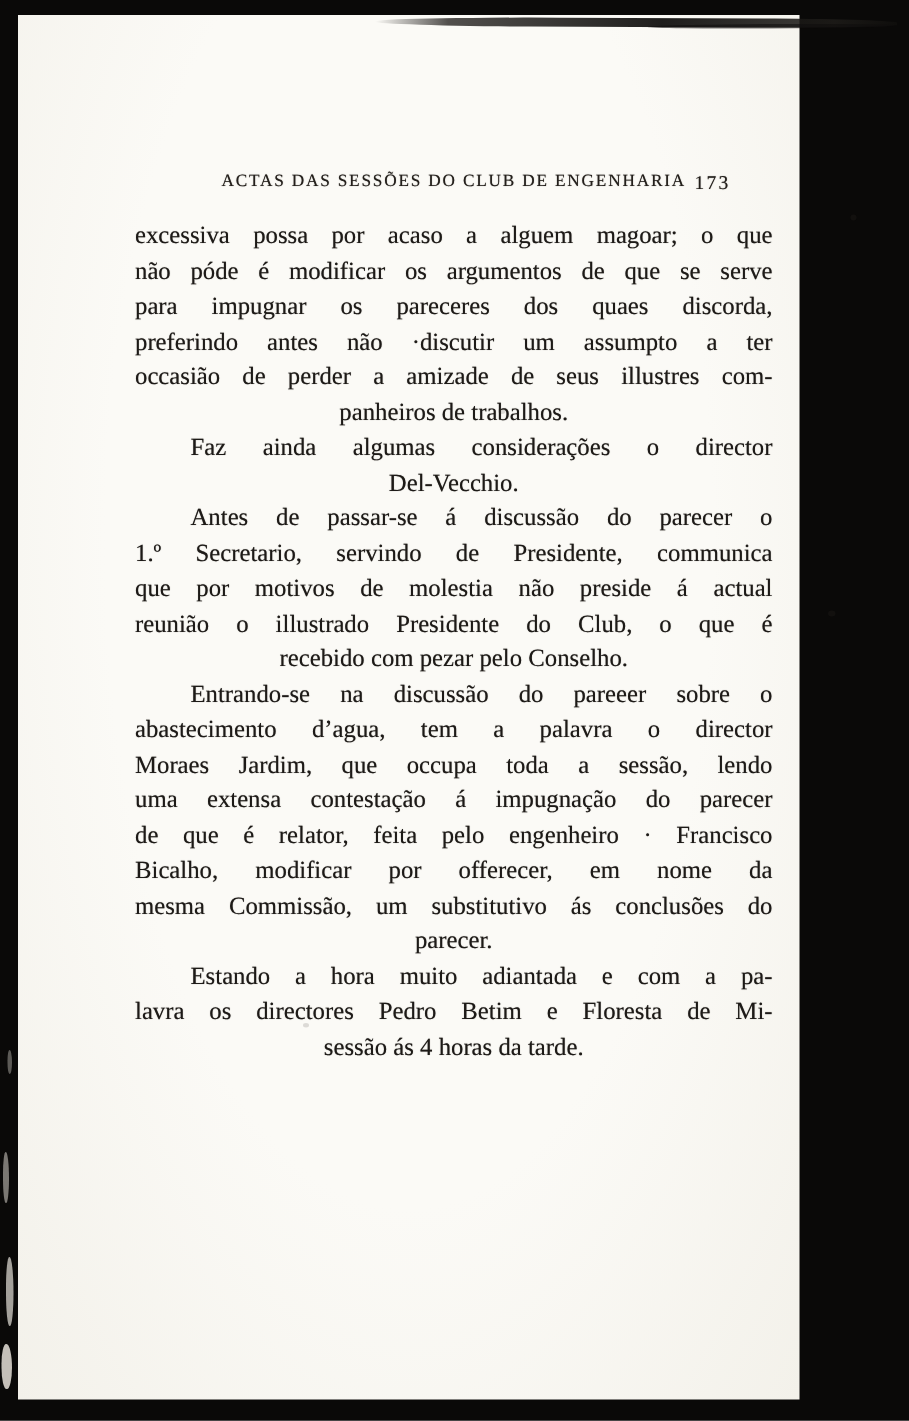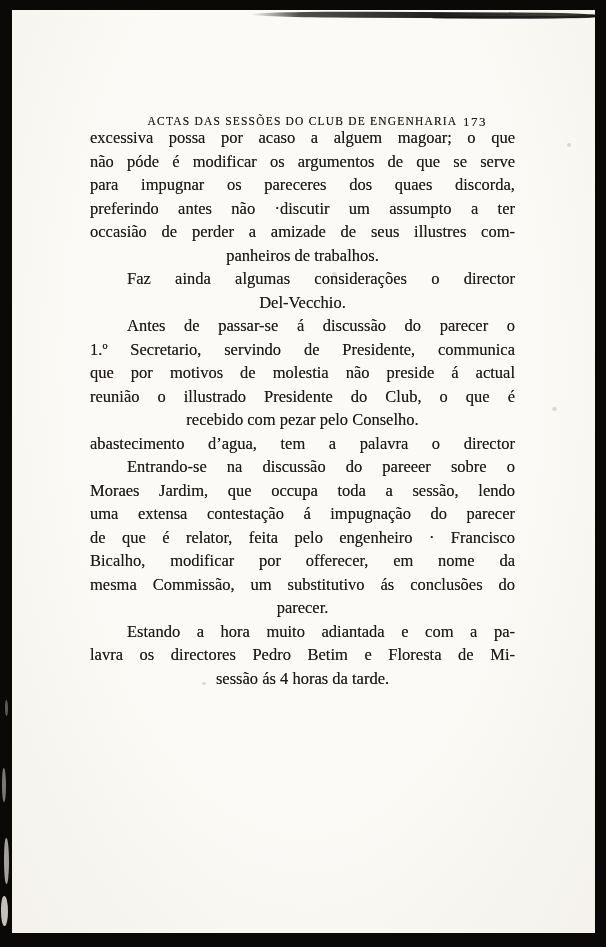--- a/index.html
+++ b/index.html
@@ -7,21 +7,21 @@
     position: relative;
     width: 606px;
     height: 947px;
     background: #0a0908;
     overflow: hidden;
     font-family: "Liberation Serif", serif;
   }
   .page {
     position: absolute;
     left: 12px; top: 10px;
-    width: 583px; height: 923px;
+    width: 521px; height: 923px;
     background: radial-gradient(ellipse at 50% 38%, #fbfaf6 55%, #f3f1ea 100%);
   }
   .smudge {
     position: absolute;
     left: 238px; top: 2px;
     width: 348px; height: 6px;
     background: linear-gradient(90deg, rgba(20,18,16,0) 0%, rgba(25,22,20,.75) 14%, rgba(12,11,10,.92) 55%, rgba(30,28,25,.85) 88%, rgba(15,14,12,.95) 100%);
     border-radius: 60% 40% 50% 50% / 90% 70% 60% 80%;
     transform: rotate(0.25deg);
   }
@@ -47,21 +47,21 @@
   .folio {
     position: absolute;
     right: 28px; top: -1px;
     font-size: 13px;
     letter-spacing: 1.5px;
     color: #221e1a;
     text-align: center;
   }
   .text-block {
     position: absolute;
-    left: 78px; top: 116px;
+    left: 78px; top: 135px;
     width: 425px;
     color: #1d1a17;
     font-size: 16.5px;
     line-height: 23.5px;
     text-shadow: 0 0 .55px rgba(30,26,22,.62);
   }
   .ln { width: 100%; }
   .j   { text-align: justify; text-align-last: justify; }
   .end { text-align: center; }
   .ind { text-indent: 37px; }
@@ -116,22 +116,22 @@
 
       <div>
         <div class="ln j ind">Antes de passar-se á discussão do parecer o</div>
         <div class="ln j">1.º Secretario, servindo de Presidente, communica</div>
         <div class="ln j">que por motivos de molestia não preside á actual</div>
         <div class="ln j">reunião o illustrado Presidente do Club, o que é</div>
         <div class="ln end">recebido com pezar pelo Conselho.</div>
       </div>
 
       <div>
+        <div class="ln j ind">Entrando-se na discussão do pareeer sobre o</div>
         <div class="ln j">abastecimento d’agua, tem a palavra o director</div>
-        <div class="ln j ind">Entrando-se na discussão do pareeer sobre o</div>
         <div class="ln j">Moraes Jardim, que occupa toda a sessão, lendo</div>
         <div class="ln j">uma extensa contestação á impugnação do parecer</div>
         <div class="ln j">de que é relator, feita pelo engenheiro · Francisco</div>
         <div class="ln j">Bicalho, modificar por offerecer, em nome da</div>
         <div class="ln j">mesma Commissão, um substitutivo ás conclusões do</div>
         <div class="ln end">parecer.</div>
       </div>
 
       <div>
         <div class="ln j ind">Estando a hora muito adiantada e com a pa-</div>

